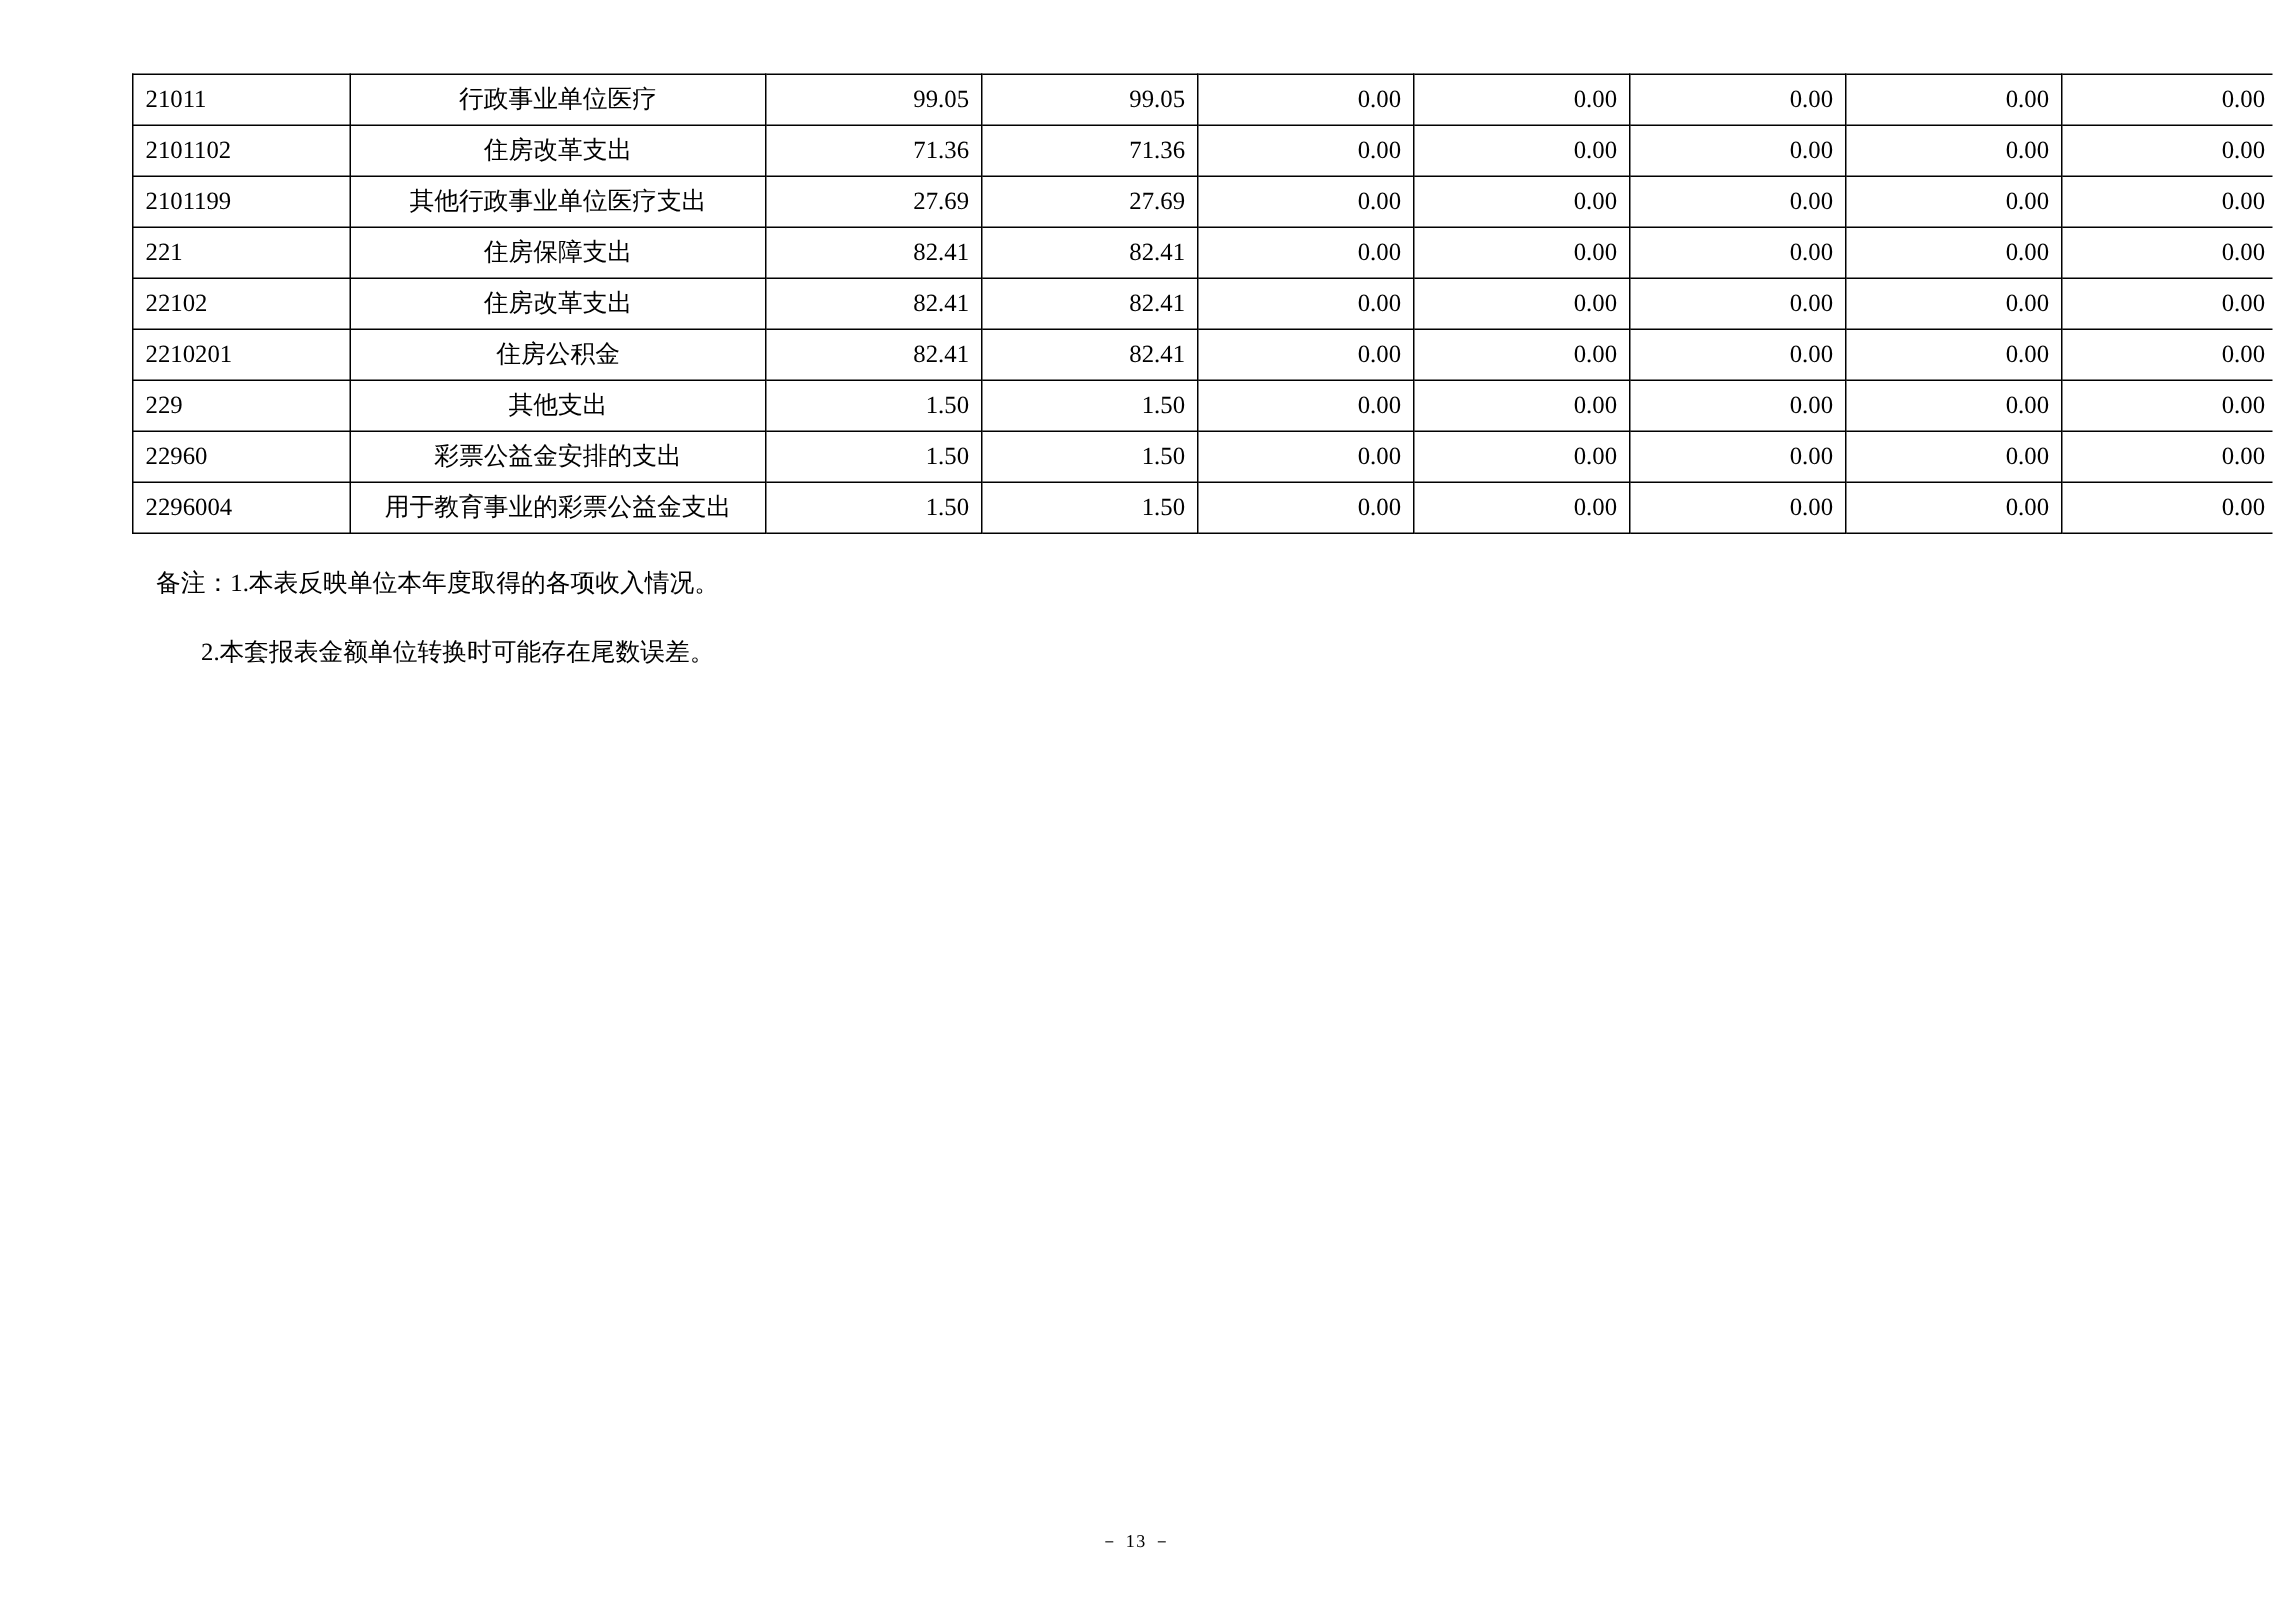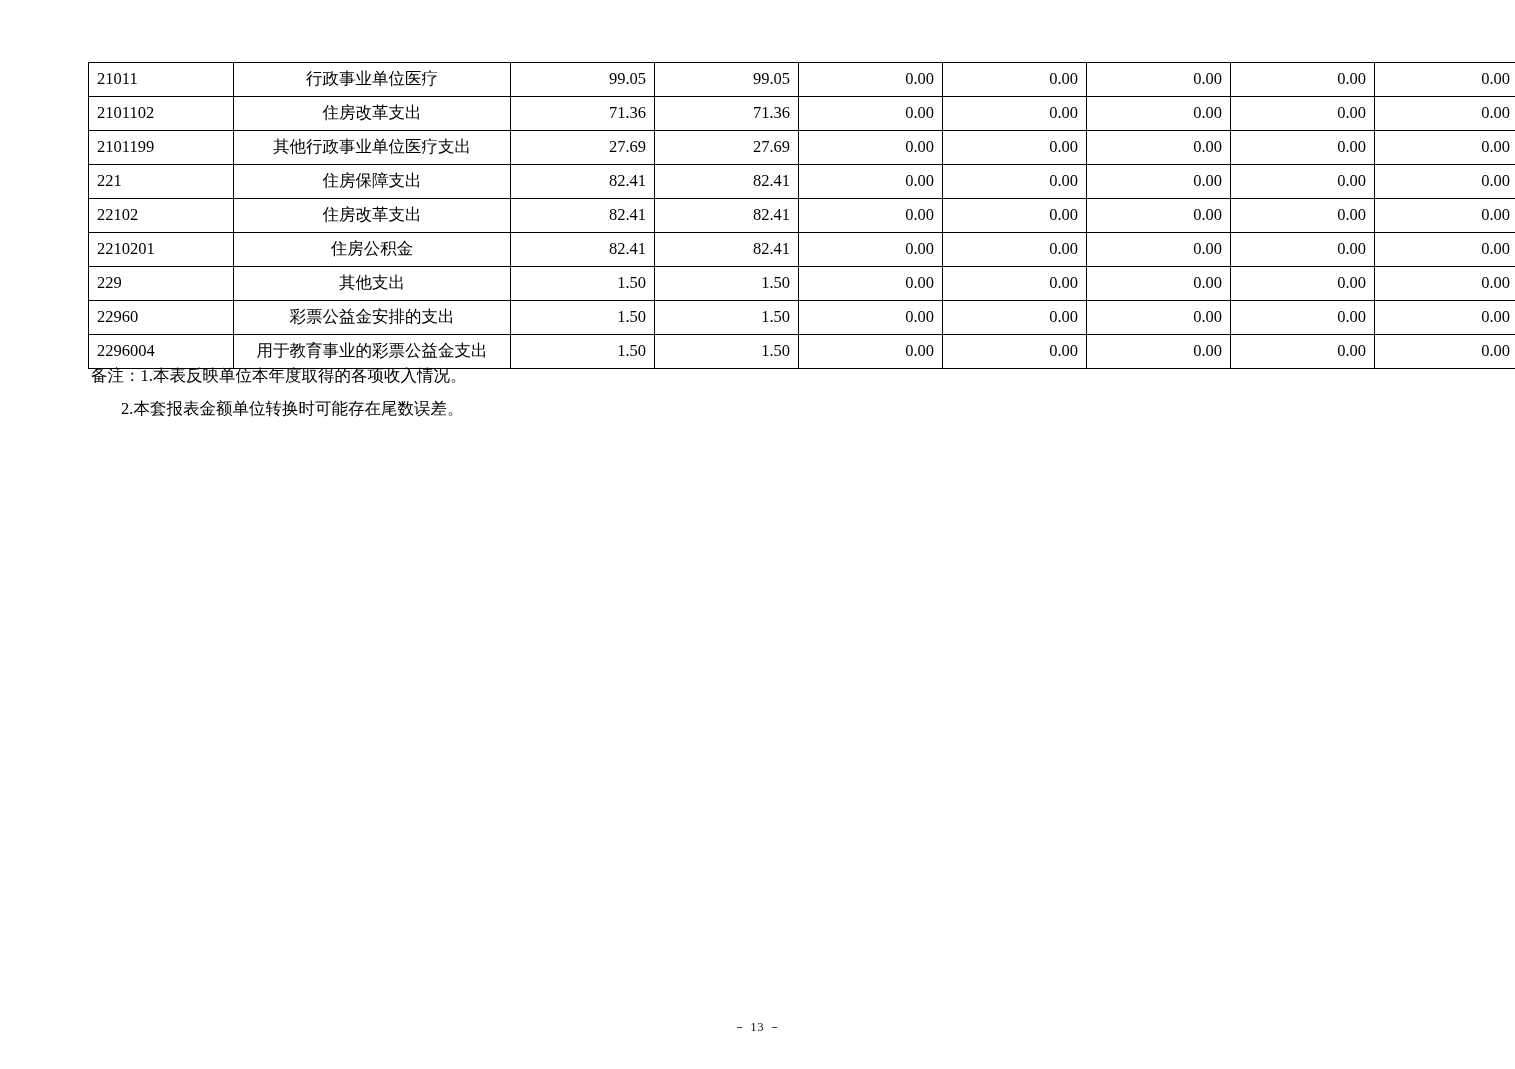--- a/index.html
+++ b/index.html
@@ -16,21 +16,21 @@
   }
   .page {
     position: relative;
     width: 1515px;
     height: 1069px;
     box-sizing: border-box;
   }
   .table-wrap {
     position: absolute;
     left: 88px;
-    top: 62px;
+    top: 49px;
     width: 1404px;
   }
   table.budget {
     border-collapse: collapse;
     width: 1404px;
     table-layout: fixed;
   }
   table.budget td {
     border: 1px solid #000000;
     height: 33px;
@@ -56,21 +56,21 @@
   }
   .notes {
     position: absolute;
     left: 88px;
     top: 358px;
     font-size: 16.5px;
     font-family: "Liberation Serif", serif;
     line-height: 1.0;
   }
   .note-line {
-    margin: 3px;
+    margin: 16px;
     padding: 0;
     height: 30px;
     line-height: 30px;
     white-space: nowrap;
   }
   .note-line.second {
     padding-left: 30px;
     font-family: Liberation Serif, serif;
   }
   .footer {

